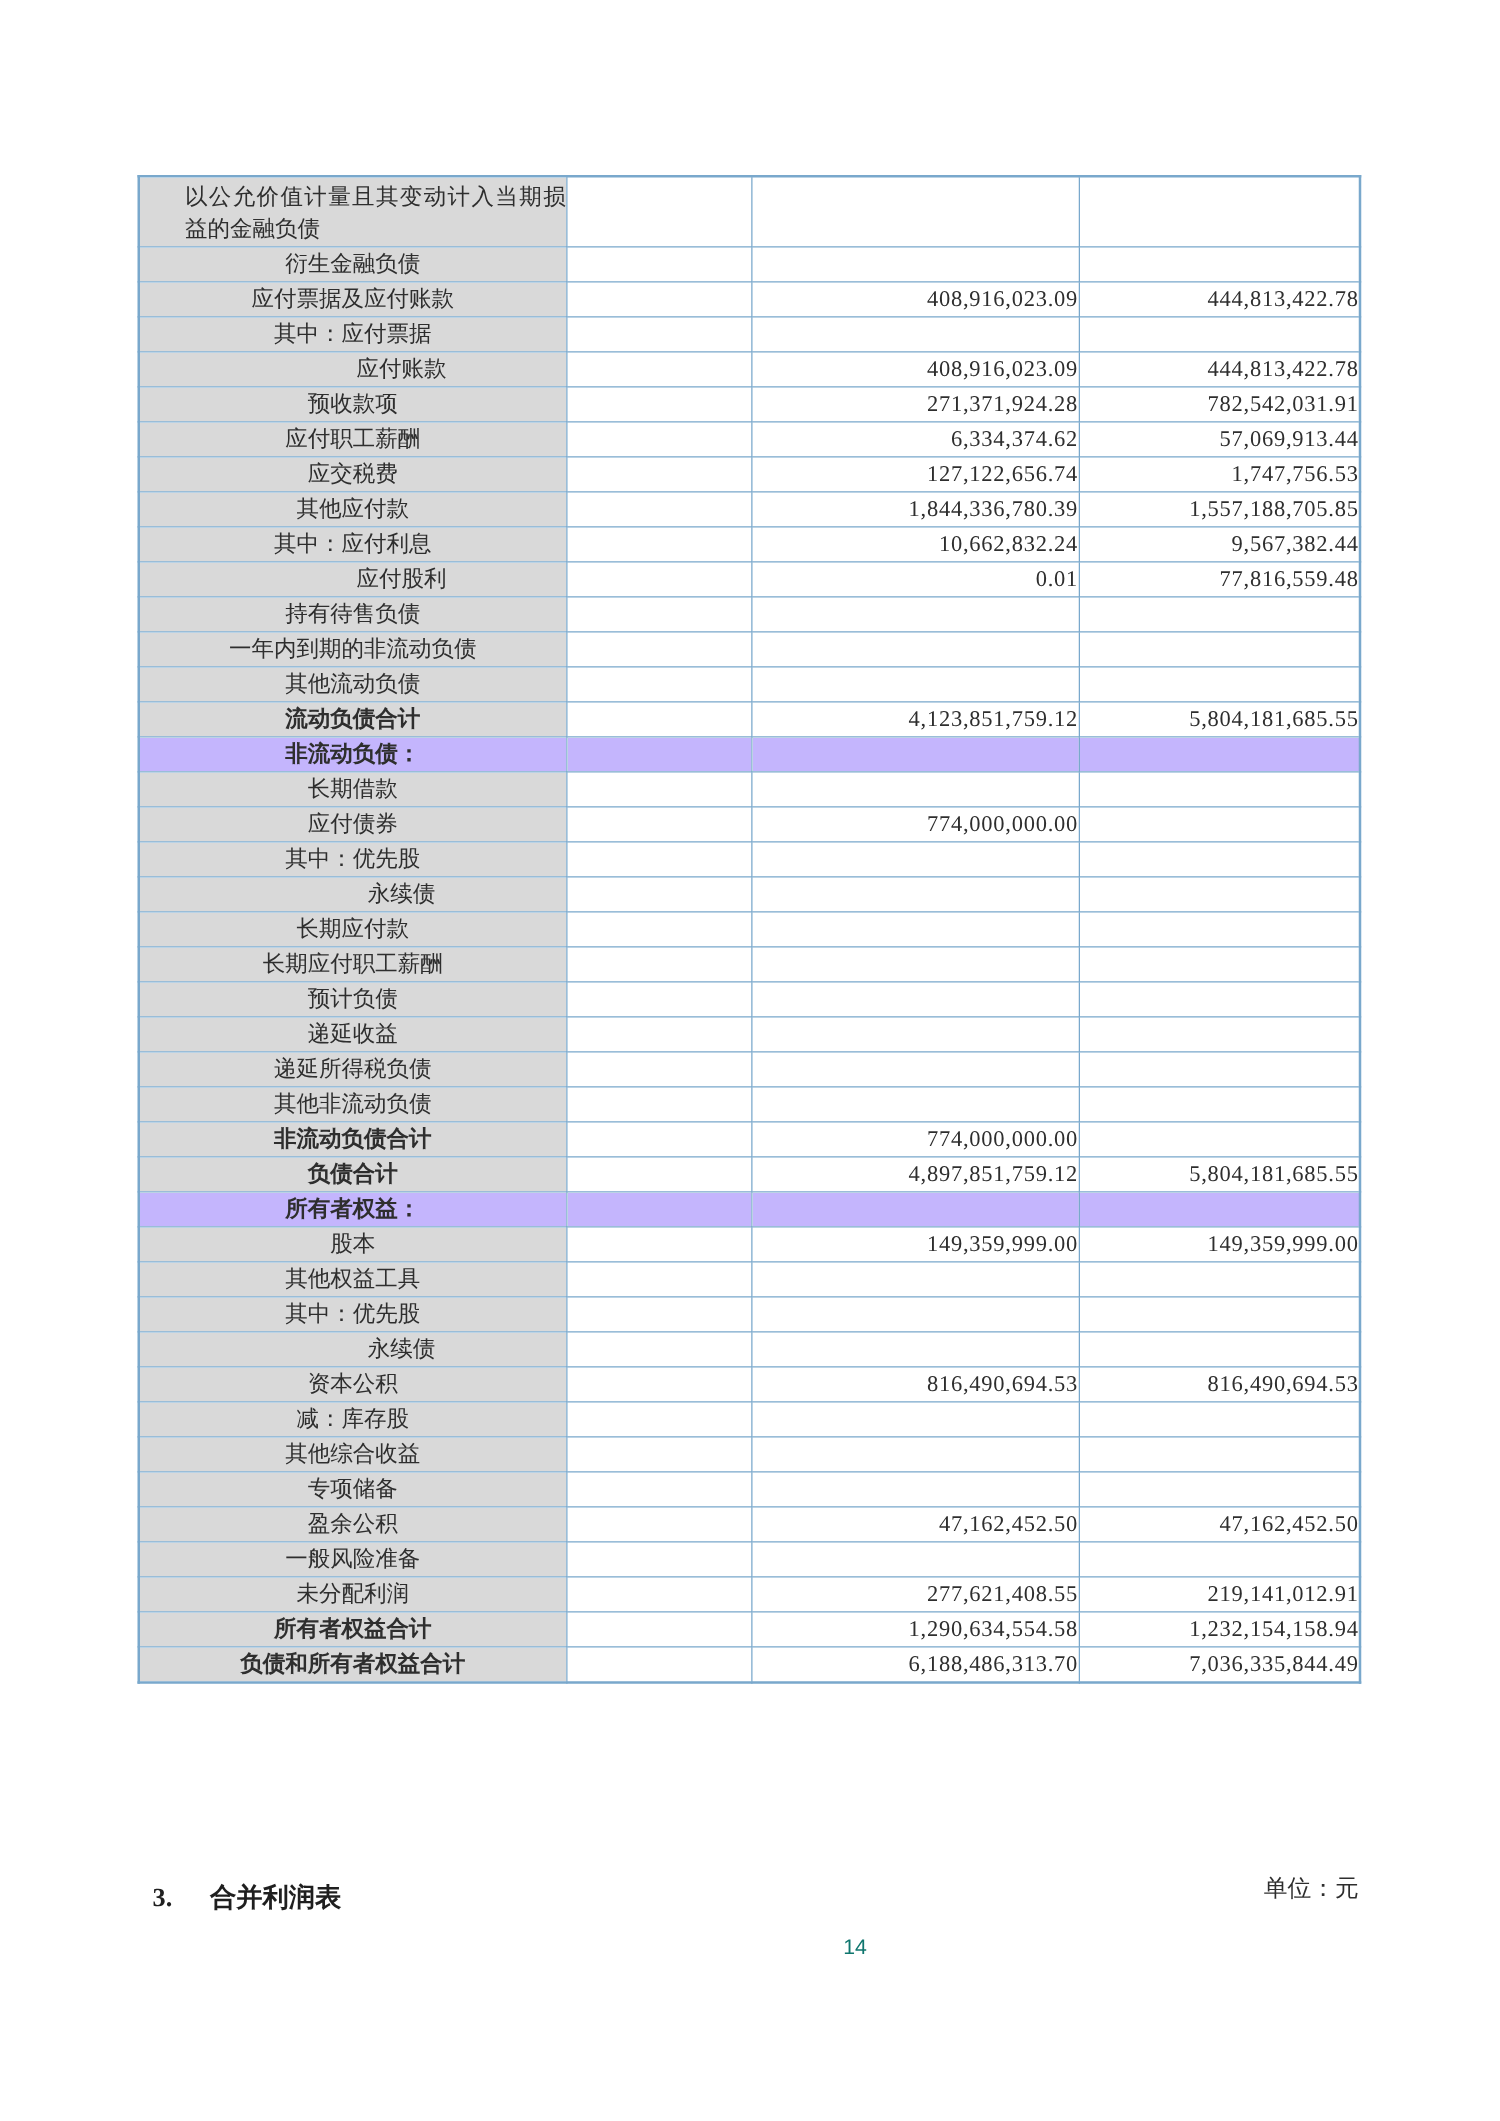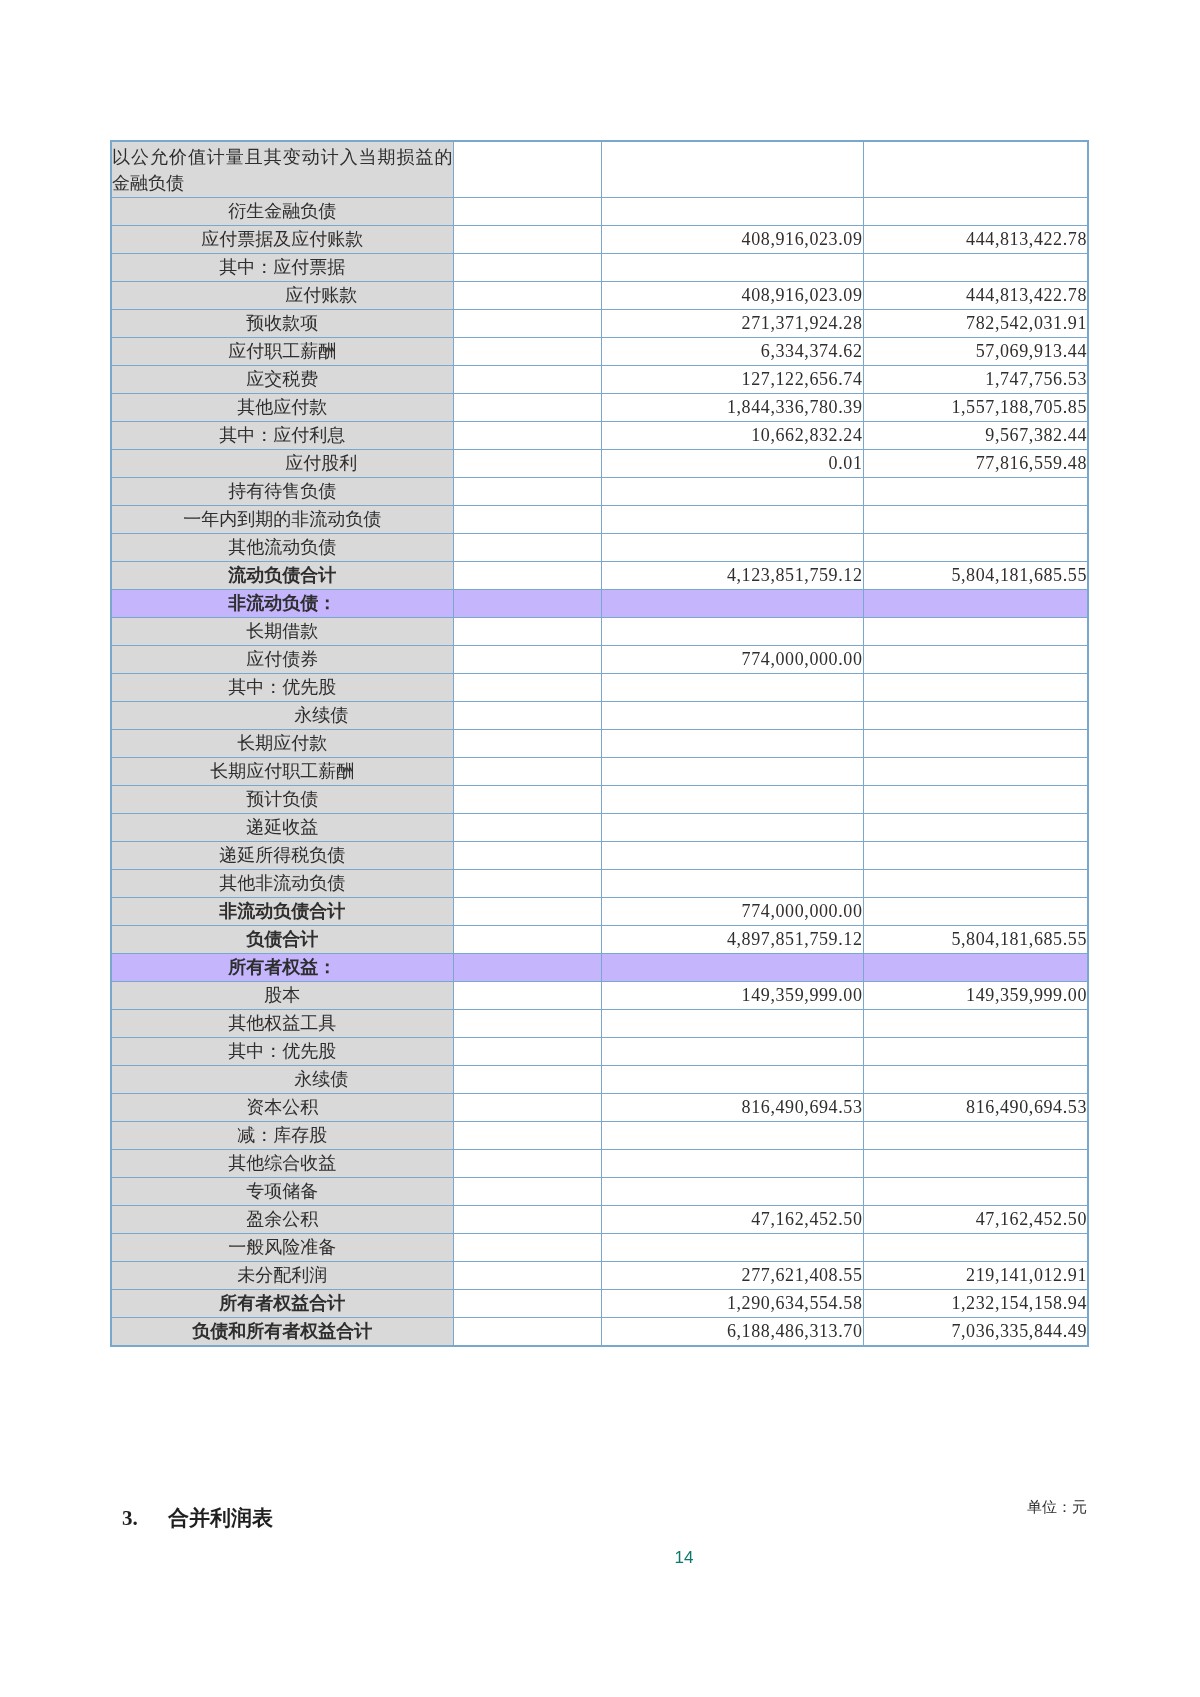--- a/index.html
+++ b/index.html
@@ -12,32 +12,32 @@
     border-collapse:collapse;table-layout:fixed;
     border:2px solid #79a8cc;
   }
   table.fin td{
     border:1px solid #79a8cc;height:27px;font-size:18px;padding:0;
     vertical-align:middle;overflow:hidden;white-space:nowrap;
   }
   td.lbl{background:#d9d9d9;padding:0 6px 0 8px;line-height:1.2;text-align:center;}
   td.blank{background:#ffffff;}
   td.val{background:#ffffff;text-align:right;padding:0 12px 0 0;letter-spacing:0.6px;}
-  tr.tall td{height:54px;}
+  tr.tall td{height:54px;padding-left:36px;}
   tr.tall td.lbl{white-space:normal;text-align:justify;text-justify:inter-character;line-height:26px;padding-top:1px;}
   tr.indent td.lbl{padding-left:78px;margin-top:10px;}
   tr.total td.lbl{text-align:center;font-weight:bold;padding-left:0;}
   tr.section td{background:#c4b5fd;}
   tr.section td.lbl{font-weight:bold;}
   .heading{
     position:absolute;left:122px;top:1456px;font-size:21px;font-weight:bold;
     font-family:"Liberation Sans","DejaVu Sans",sans-serif;color:#1f1f1f;margin-top:48px;
   }
   .heading .num{display:inline-block;width:46px;font-family:"Liberation Serif","DejaVu Serif",serif;}
-  .unit{position:absolute;right:113px;top:1498px;font-size:15px;color:#2e2e2e;}
+  .unit{position:absolute;right:113px;top:1498px;font-size:19px;color:#2e2e2e;}
   .pagenum{
     position:absolute;left:634px;top:1548px;width:100px;text-align:center;
     font-size:17px;font-family:"Liberation Sans","DejaVu Sans",sans-serif;color:#0f766e;
   }
 </style>
 </head>
 <body>
 
 <div class="page">
 

